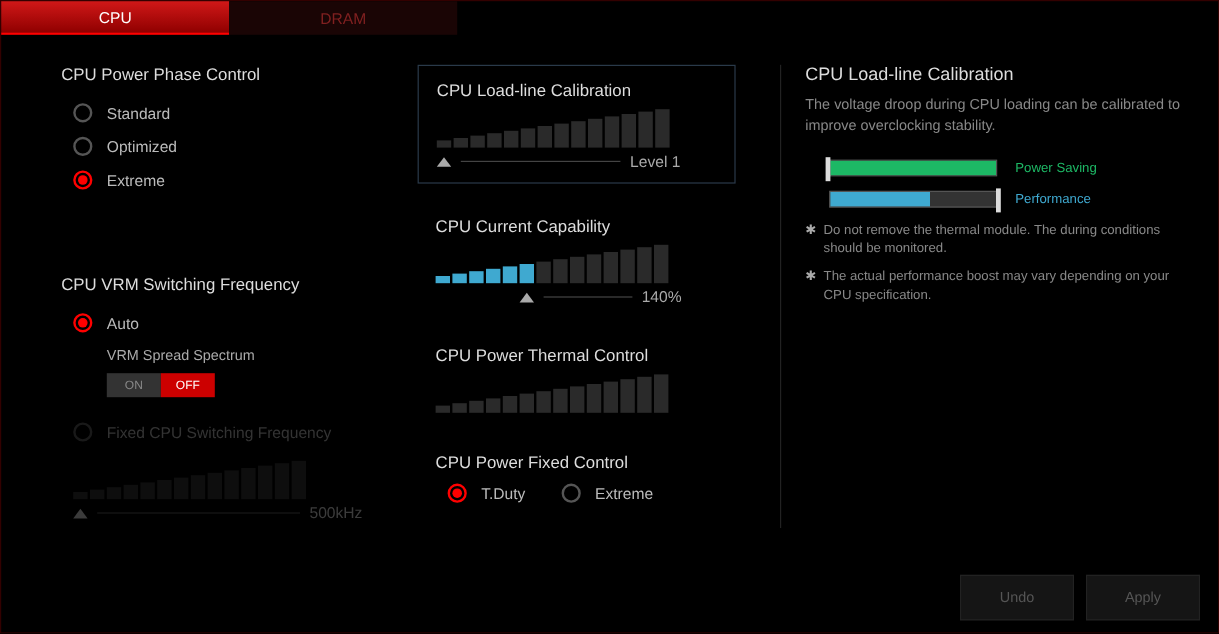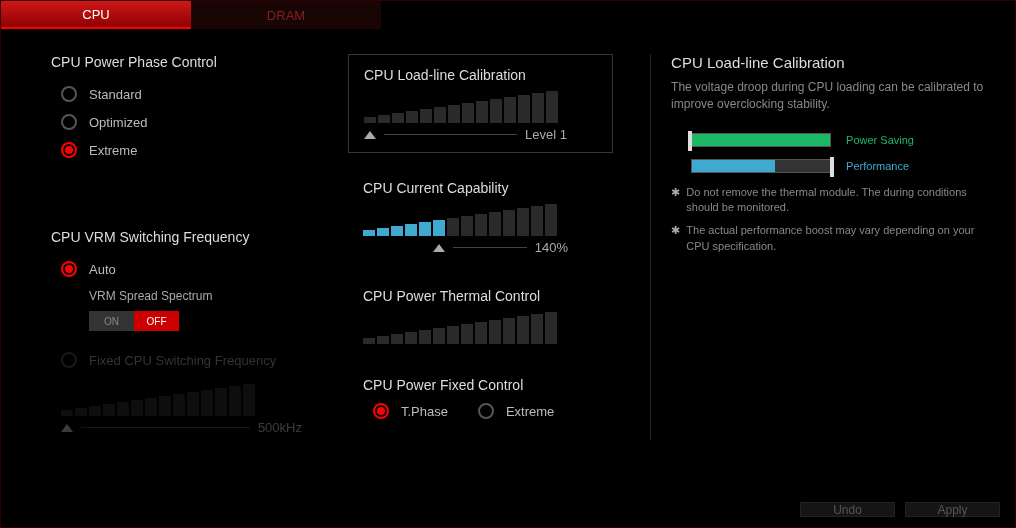--- a/index.html
+++ b/index.html
@@ -220,21 +220,21 @@
 .bullet-star { color: #aaa; }
 .footer {
   position: absolute;
   bottom: 10px;
   right: 15px;
   display: flex;
   gap: 10px;
 }
 .btn {
   width: 95px;
-  height: 15px;
+  height: 38px;
   background: #151515;
   border: 1px solid #222;
   color: #555;
   font-size: 12px;
   display: flex;
   align-items: center;
   justify-content: center;
   cursor: pointer;
 }
 </style>
@@ -376,21 +376,21 @@
             <div class="bar" style="height:30px"></div>
             <div class="bar" style="height:32px"></div>
         </div>
       </div>
 
       <div class="card noborder">
         <div class="card-title">CPU Power Fixed Control</div>
         <div class="duty-row">
           <div class="radio-item" style="padding:0">
             <div class="radio-circle selected"></div>
-            <div class="radio-label">T.Phase</div>
+            <div class="radio-label">T.Duty</div>
           </div>
           <div class="radio-item" style="padding:0">
             <div class="radio-circle"></div>
             <div class="radio-label">Extreme</div>
           </div>
         </div>
       </div>
     </div>
 
     <div class="col3">

